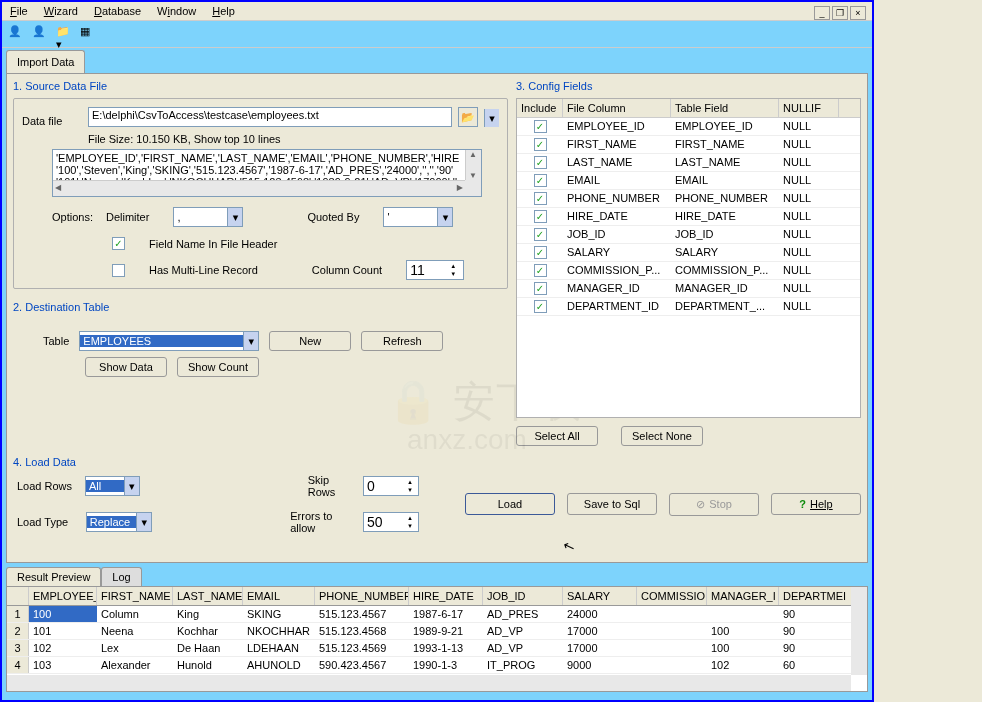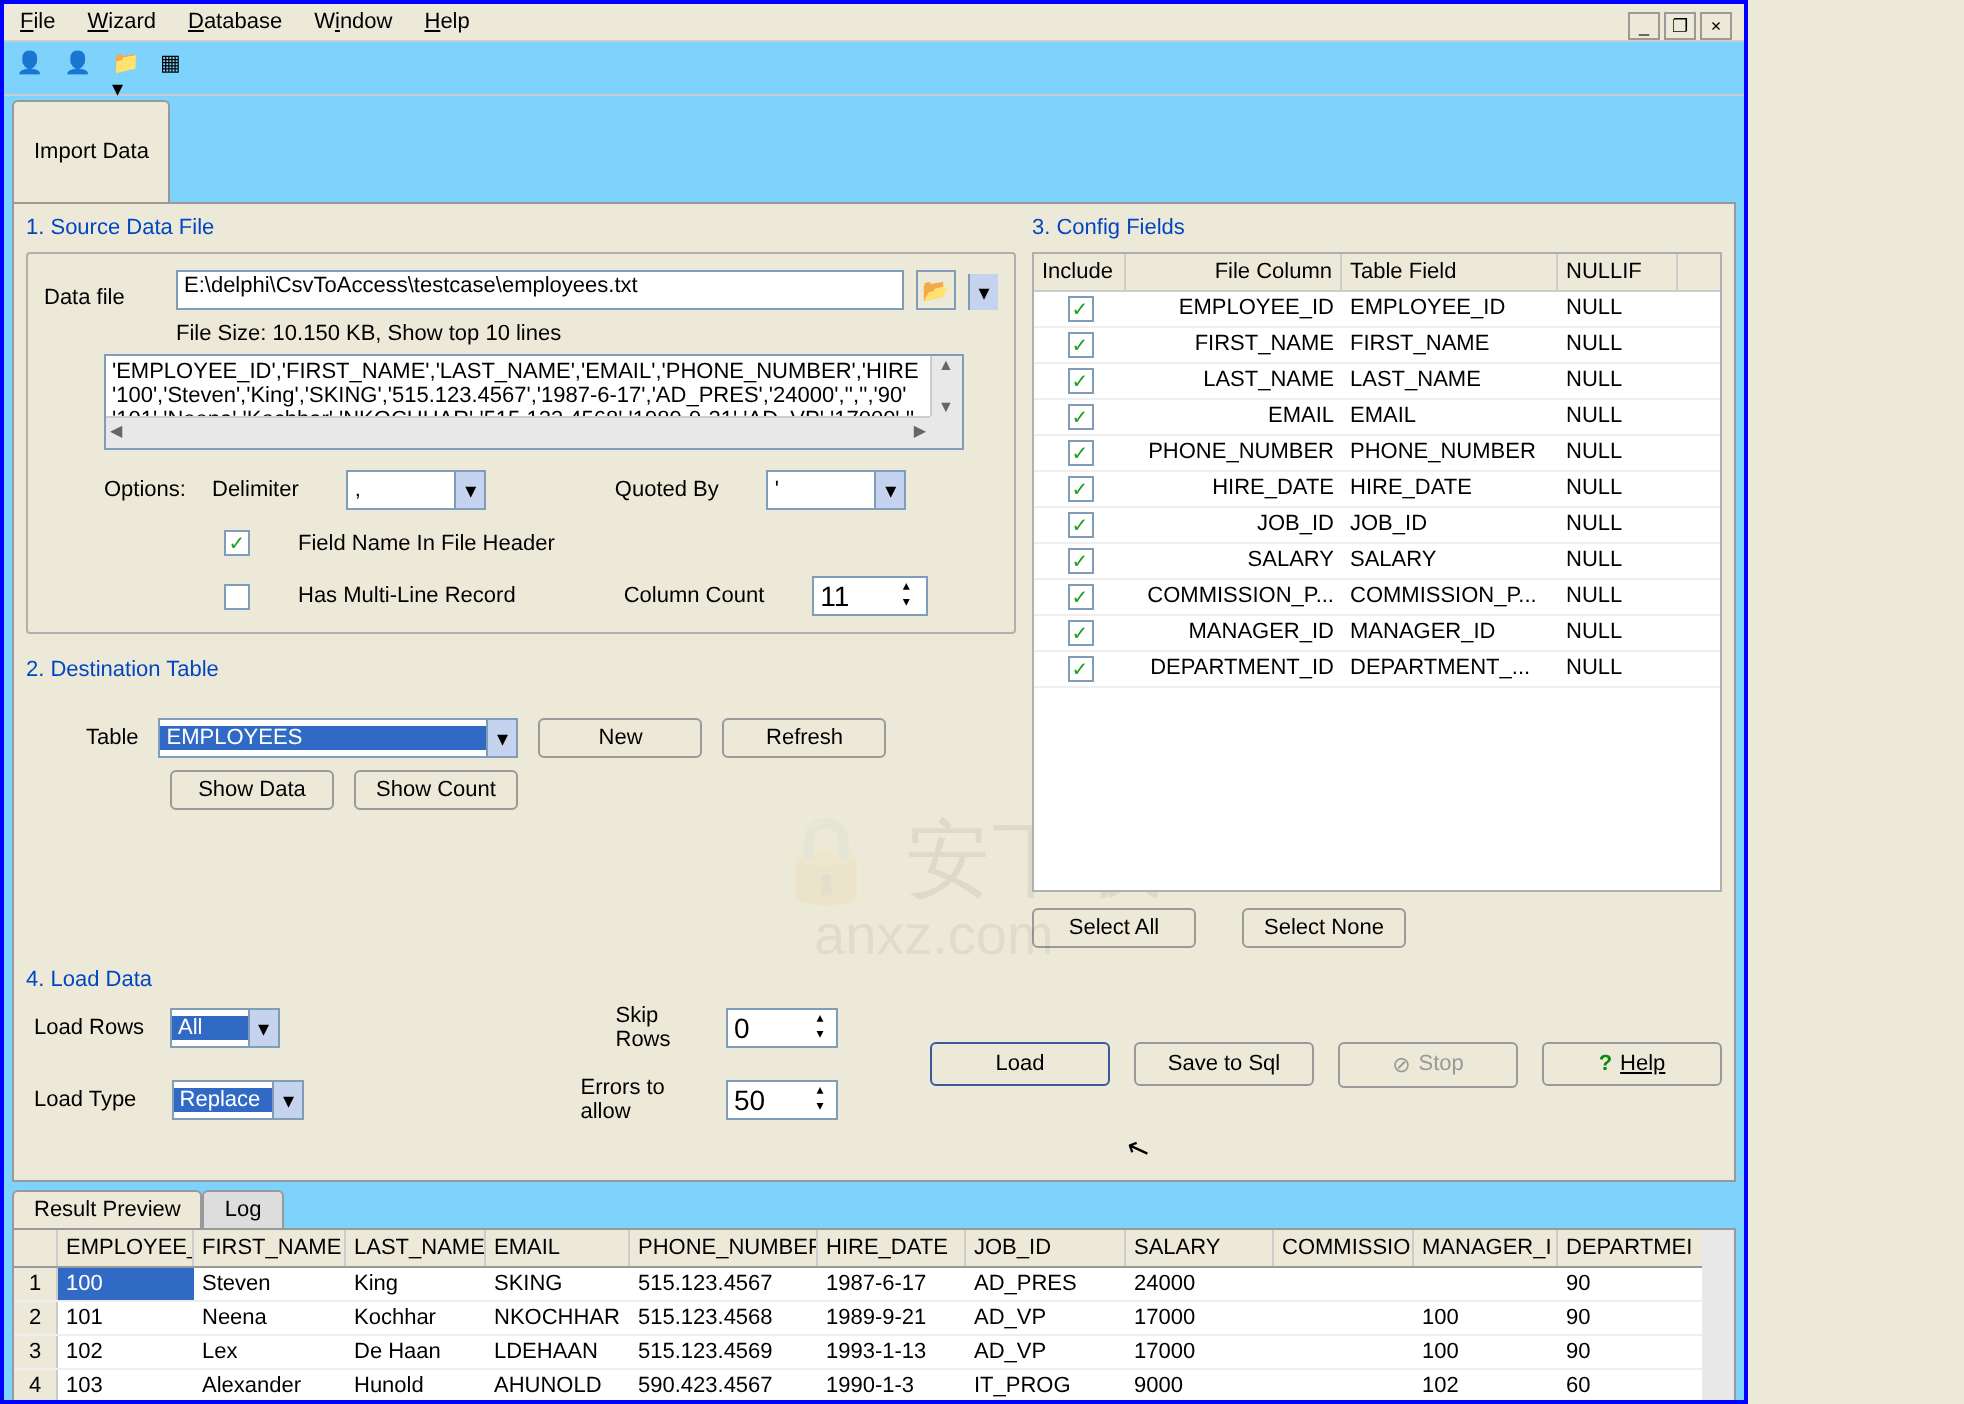--- a/index.html
+++ b/index.html
@@ -6,21 +6,21 @@
 body { margin: 0; background: #ece9d8; color: #000; }
 .app-window { width: 874px; height: 702px; border: 2px solid blue; background: #7dd3fc; position: relative; overflow: hidden; }
 .menubar { background: #ece9d8; padding: 3px 8px; display: flex; gap: 16px; border-bottom: 1px solid #ccc; }
 .menubar span { cursor: default; }
 .menubar span u { text-decoration: underline; }
 .window-controls { position: absolute; top: 4px; right: 6px; display: flex; gap: 2px; }
 .wc-btn { width: 16px; height: 14px; background: #ece9d8; border: 1px solid #999; font-size: 9px; text-align: center; line-height: 12px; cursor: default;}
 .toolbar { padding: 4px 6px; display: flex; gap: 6px; align-items: center; border-bottom: 1px solid #ccc; }
 .tb-icon { width: 18px; height: 18px; display: inline-block; }
 .main-tabs { margin: 2px 4px 0 4px; display: flex; }
-.main-tab { background: #ece9d8; border: 1px solid #999; border-bottom: none; padding: 19px 10px; border-radius: 3px 3px 0 0; }
+.main-tab { background: #ece9d8; border: 1px solid #999; border-bottom: none; padding: 5px 10px; border-radius: 3px 3px 0 0; }
 .workspace { margin: 0 4px 4px 4px; border: 1px solid #999; background: #ece9d8; padding: 6px; position: relative; height: 490px; }
 .top-row { display: flex; gap: 8px; }
 .sec-source { width: 495px; }
 .sec-config { flex: 1; }
 .section-title { color: #0046c2; margin-bottom: 6px; }
 .section-box { border: 1px solid #b0b0b0; padding: 8px; border-radius: 2px; }
 .row { display: flex; align-items: flex-end; margin-bottom: 6px; gap: 6px; }
 .label { width: 60px; }
 .file-input { flex: 1; height: 20px; border: 1px solid #7f9db9; background: #fff; padding: 1px 3px; }
 .file-dlg { display: flex; border: 1px solid #7f9db9; width: 20px; height: 20px; align-items: center; justify-content: center; background: #ece9d8; }
@@ -43,21 +43,21 @@
 .chk { width: 13px; height: 13px; border: 1px solid #7f9db9; background: #fff; display: inline-flex; align-items:center; justify-content:center; font-size:10px; color:#21a121;}
 .dest-row { display: flex; align-items: center; gap: 10px; margin-left: 30px;}
 .btn { background: #ece9d8; border: 1px solid #999; border-radius: 3px; padding: 3px 0; width: 82px; text-align: center; cursor: default; }
 .sec-dest { margin-top: 12px; }
 .table-combo { width: 180px; }
 .table-combo .combo-val { background: #316ac5; color: #fff; }
 .config-table { border: 1px solid #b0b0b0; height: 320px; background: #fff; position: relative; overflow: hidden;}
 .ct-header { display: flex; background: #ece9d8; border-bottom: 1px solid #ccc;}
 .ct-header div { border-right: 1px solid #ccc; padding: 3px 4px; }
 .ct-col-inc { width: 46px; }
-.ct-col-file { width: 108px; text-align: right; }
+.ct-col-file { width: 108px; }
 .ct-col-table { width: 108px; }
 .ct-col-null { width: 60px; }
 .ct-body { height: 270px; }
 .ct-row { display: flex; border-bottom: 1px solid #eee; }
 .ct-row div { padding: 2px 4px; overflow: hidden; white-space: nowrap; text-overflow: ellipsis;}
 .ct-row .ct-col-inc { display:flex; justify-content:center; }
 .cfg-btns { display: flex; gap: 23px; margin-top: 8px; }
 .sec-load { margin-top: 10px; }
 .load-row { display:flex; align-items:center; gap: 6px; }
 .load-left { display:flex; flex-direction:column; gap:12px; width: 450px;}
@@ -361,21 +361,21 @@
       <div class="rg-c7">JOB_ID</div>
       <div class="rg-c8">SALARY</div>
       <div class="rg-c9">COMMISSIO</div>
       <div class="rg-c10">MANAGER_I</div>
       <div class="rg-c11">DEPARTMEI</div>
     </div>
     <div id="rg-body">
         <div class="rg-row">
           <div class="rg-rownum">1</div>
           <div class="rg-c1">100</div>
-          <div class="rg-c2">Steven</div>
+          <div class="rg-c2">Column</div>
           <div class="rg-c3">King</div>
           <div class="rg-c4">SKING</div>
           <div class="rg-c5">515.123.4567</div>
           <div class="rg-c6">1987-6-17</div>
           <div class="rg-c7">AD_PRES</div>
           <div class="rg-c8">24000</div>
           <div class="rg-c9"></div>
           <div class="rg-c10"></div>
           <div class="rg-c11">90</div>
         </div>

